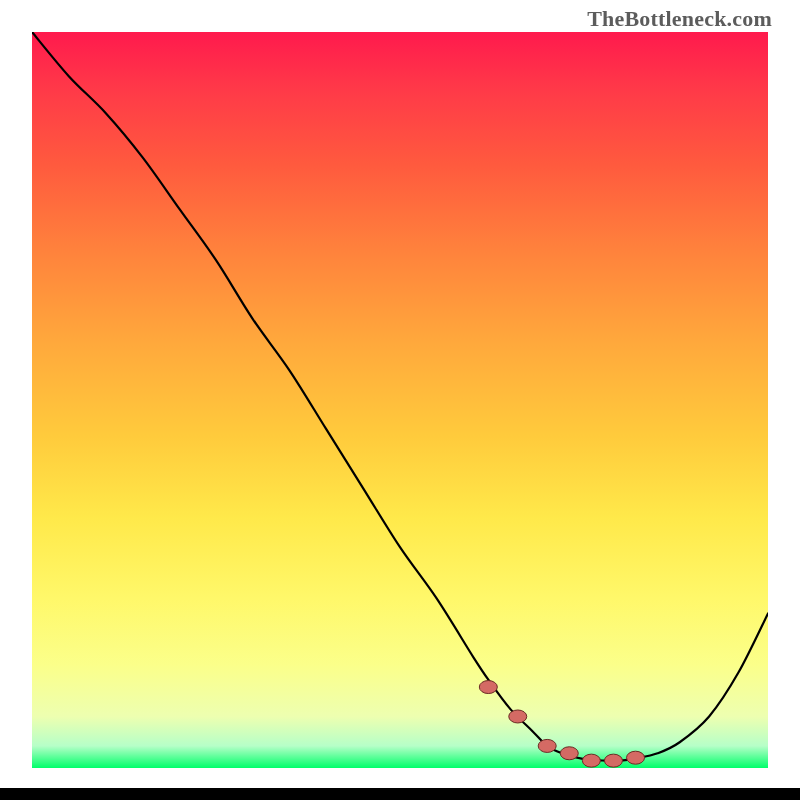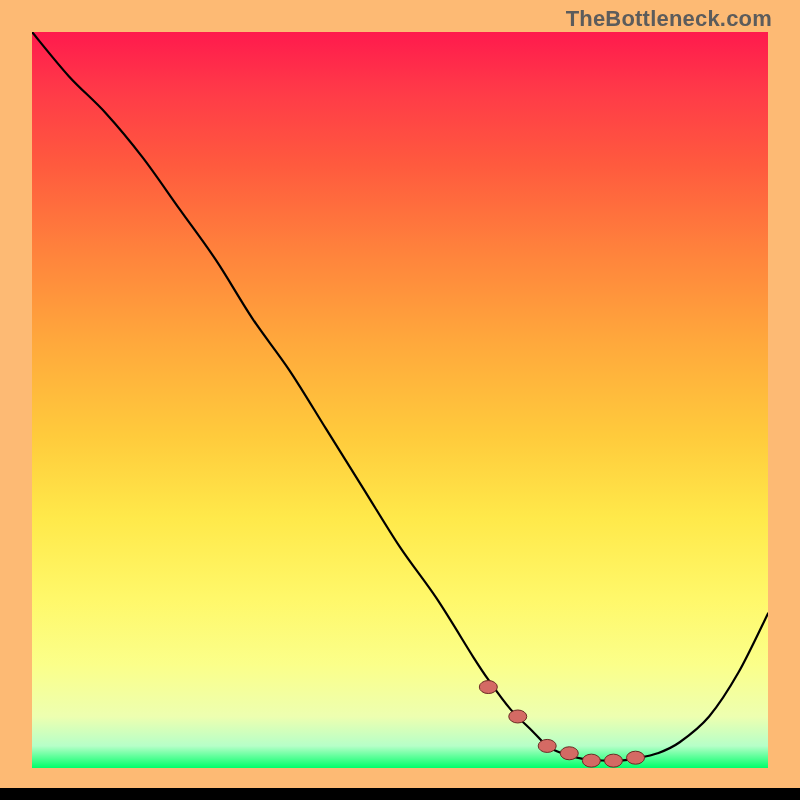--- a/index.html
+++ b/index.html
@@ -10,21 +10,22 @@
     background: #000;
     overflow: hidden;
     font-family: Arial, Helvetica, sans-serif;
   }
   .frame {
     position: absolute;
     top: 0;
     left: 0;
     width: 800px;
     height: 788px;
-    background: #fdba74;
+    background: #ffffff;
+    font-family: Liberation Serif, serif;
   }
   .plot {
     position: absolute;
     top: 32px;
     left: 32px;
     width: 736px;
     height: 736px;
     background: linear-gradient(to bottom,
       #ff1a4d 0%,
       #ff3a48 8%,

